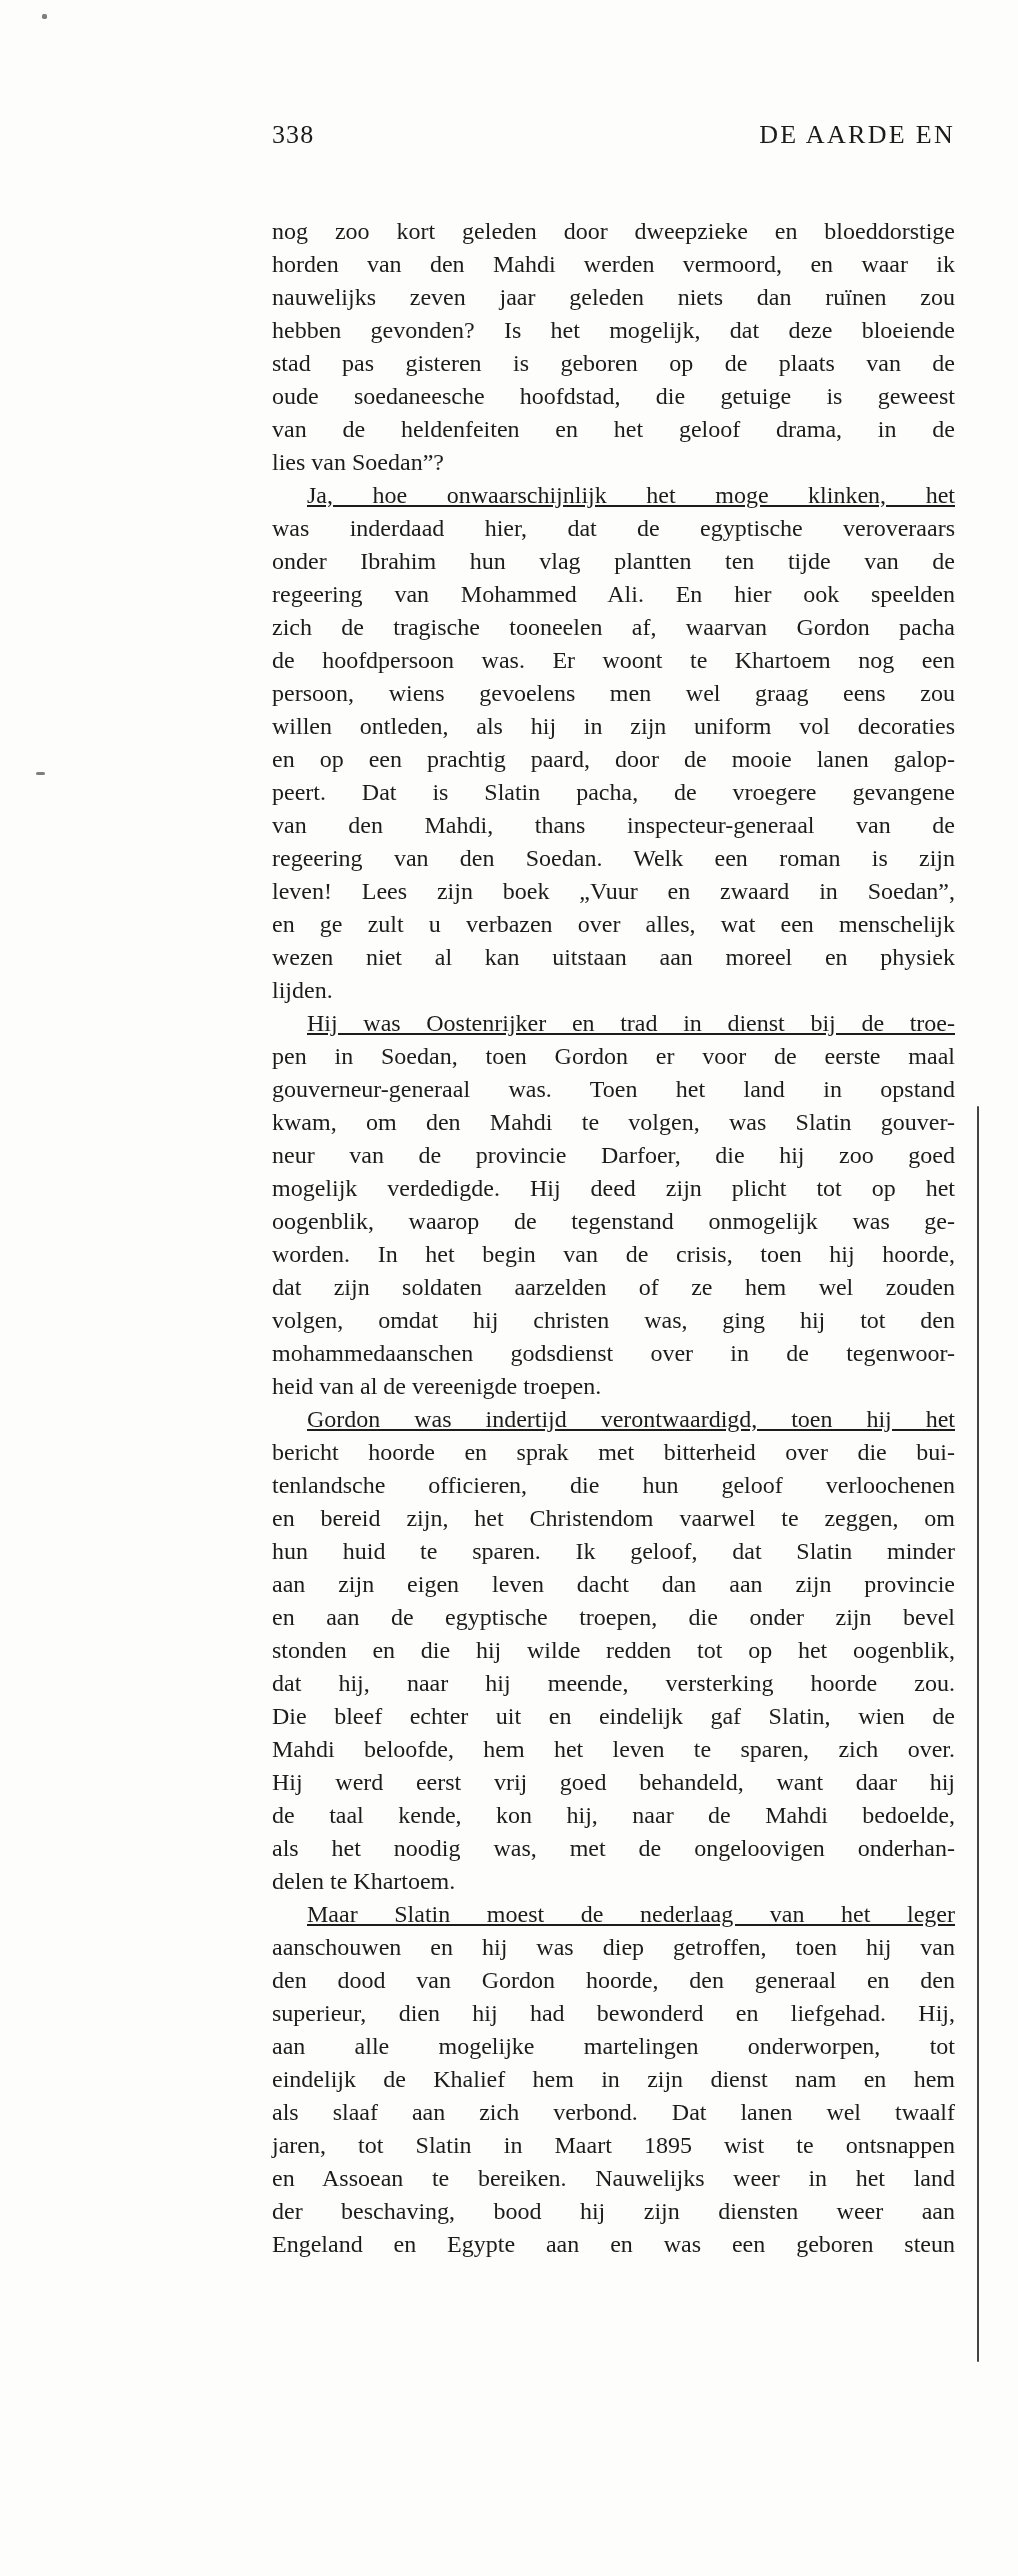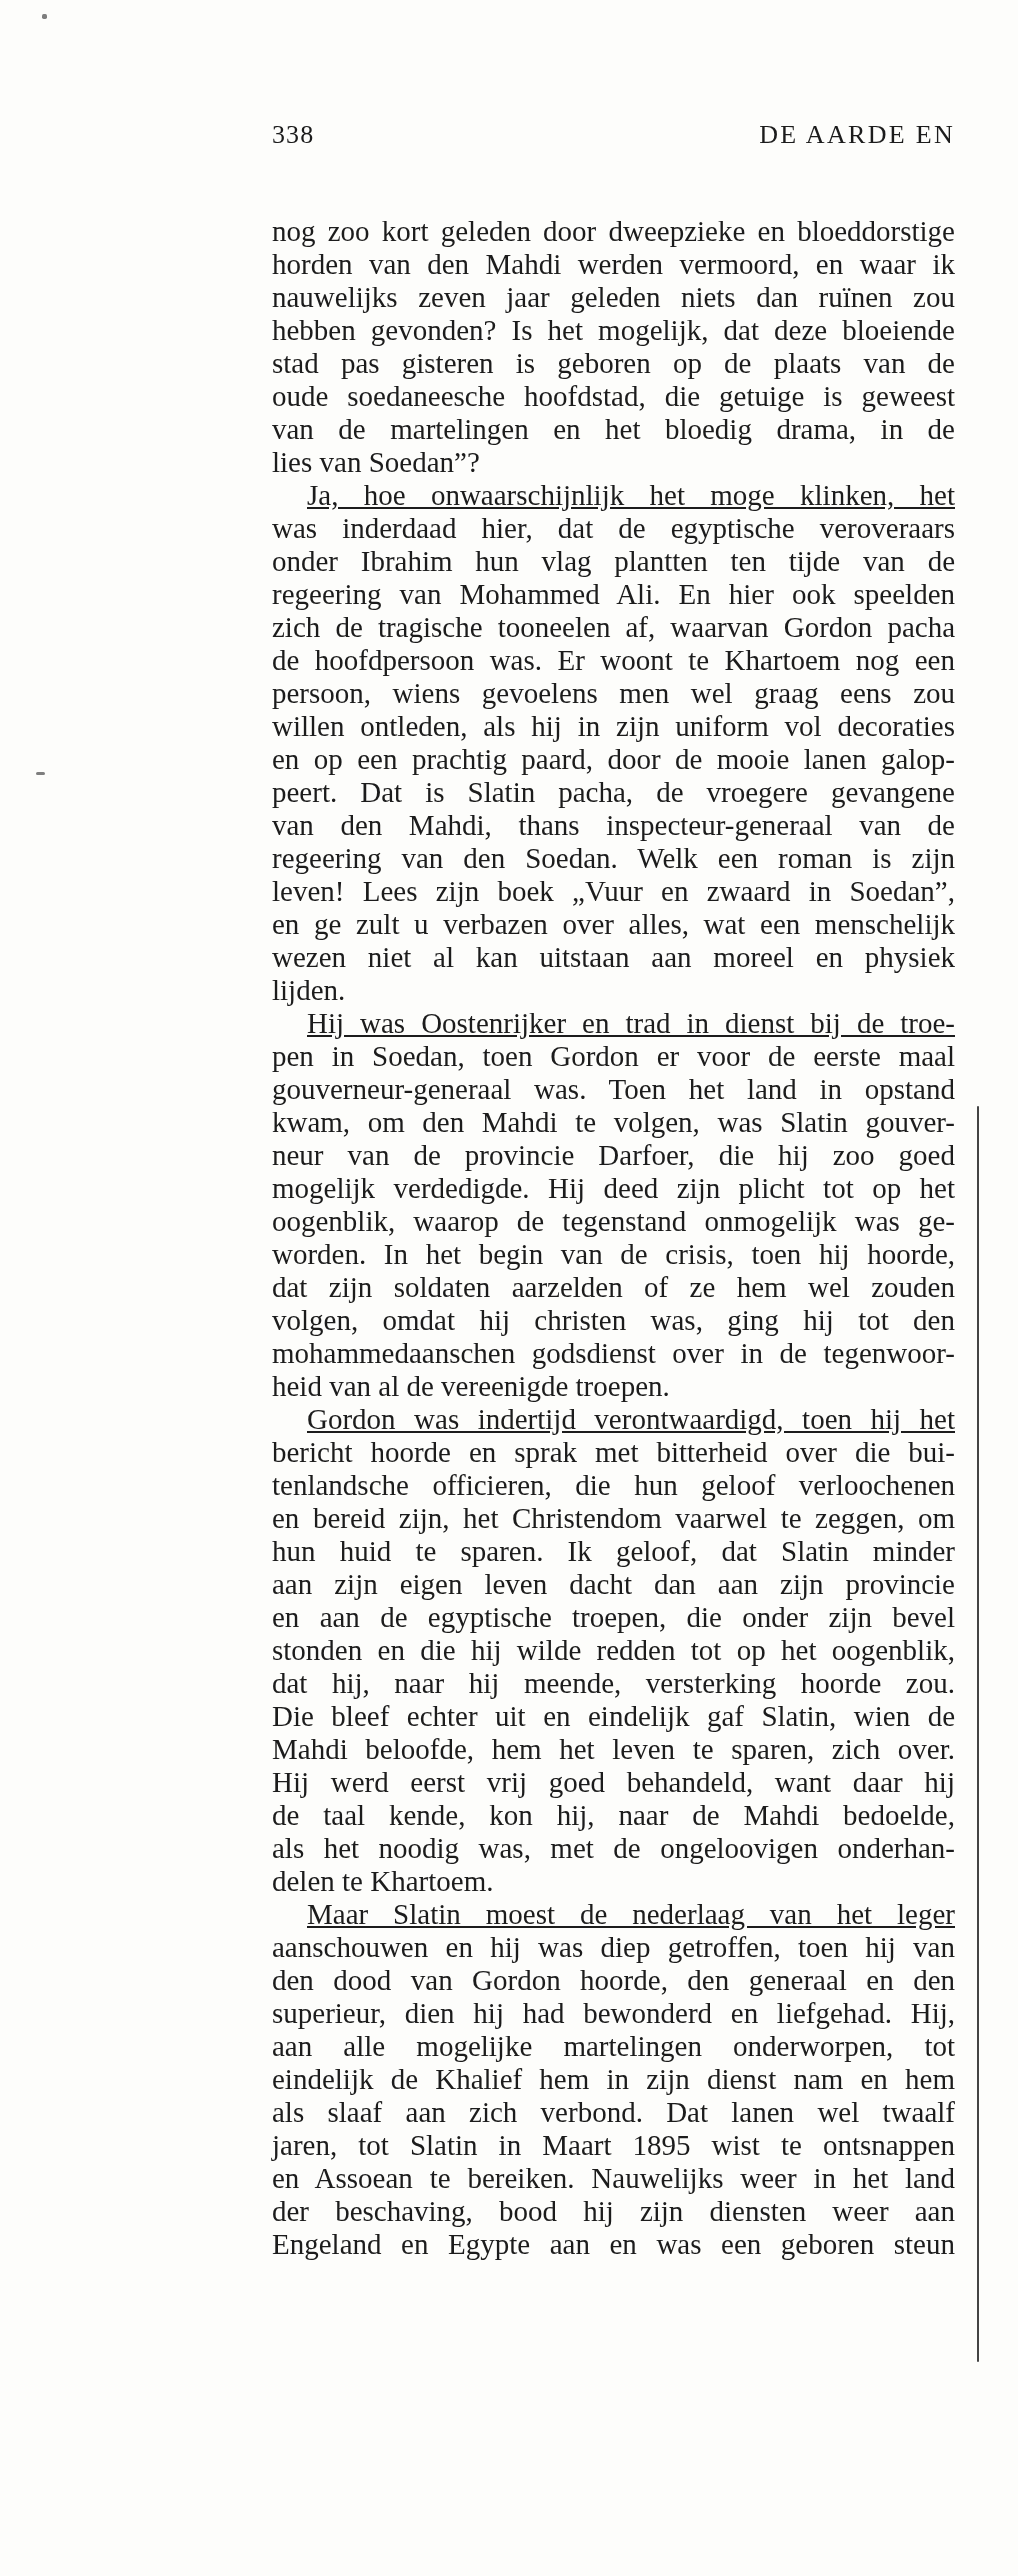--- a/index.html
+++ b/index.html
@@ -32,21 +32,21 @@
     letter-spacing: 1.1px;
   }
   .running-title {
     letter-spacing: 2.3px;
   }
   .text-block {
     position: absolute;
     left: 272px;
     top: 215px;
     width: 683px;
-    font-size: 29px;
+    font-size: 24px;
     line-height: 33px;
   }
   .paragraph {
     margin: 0;
   }
   .line {
     text-align: justify;
     text-align-last: justify;
     white-space: nowrap;
     overflow: visible;
@@ -97,21 +97,21 @@
   </div>
 
   <div class="text-block">
       <div class="paragraph">
         <div class="line">nog zoo kort geleden door dweepzieke en bloeddorstige</div>
         <div class="line">horden van den Mahdi werden vermoord, en waar ik</div>
         <div class="line">nauwelijks zeven jaar geleden niets dan ruïnen zou</div>
         <div class="line">hebben gevonden? Is het mogelijk, dat deze bloeiende</div>
         <div class="line">stad pas gisteren is geboren op de plaats van de</div>
         <div class="line">oude soedaneesche hoofdstad, die getuige is geweest</div>
-        <div class="line">van de martelingen en het bloedig drama, in de</div>
+        <div class="line">van de heldenfeiten en het geloof drama, in de</div>
         <div class="line line-last">lies van Soedan”?</div>
       </div>
       <div class="paragraph indent">
         <div class="line">Ja, hoe onwaarschijnlijk het moge klinken, het</div>
         <div class="line">was inderdaad hier, dat de egyptische veroveraars</div>
         <div class="line">onder Ibrahim hun vlag plantten ten tijde van de</div>
         <div class="line">regeering van Mohammed Ali. En hier ook speelden</div>
         <div class="line">zich de tragische tooneelen af, waarvan Gordon pacha</div>
         <div class="line">de hoofdpersoon was. Er woont te Khartoem nog een</div>
         <div class="line">persoon, wiens gevoelens men wel graag eens zou</div>

